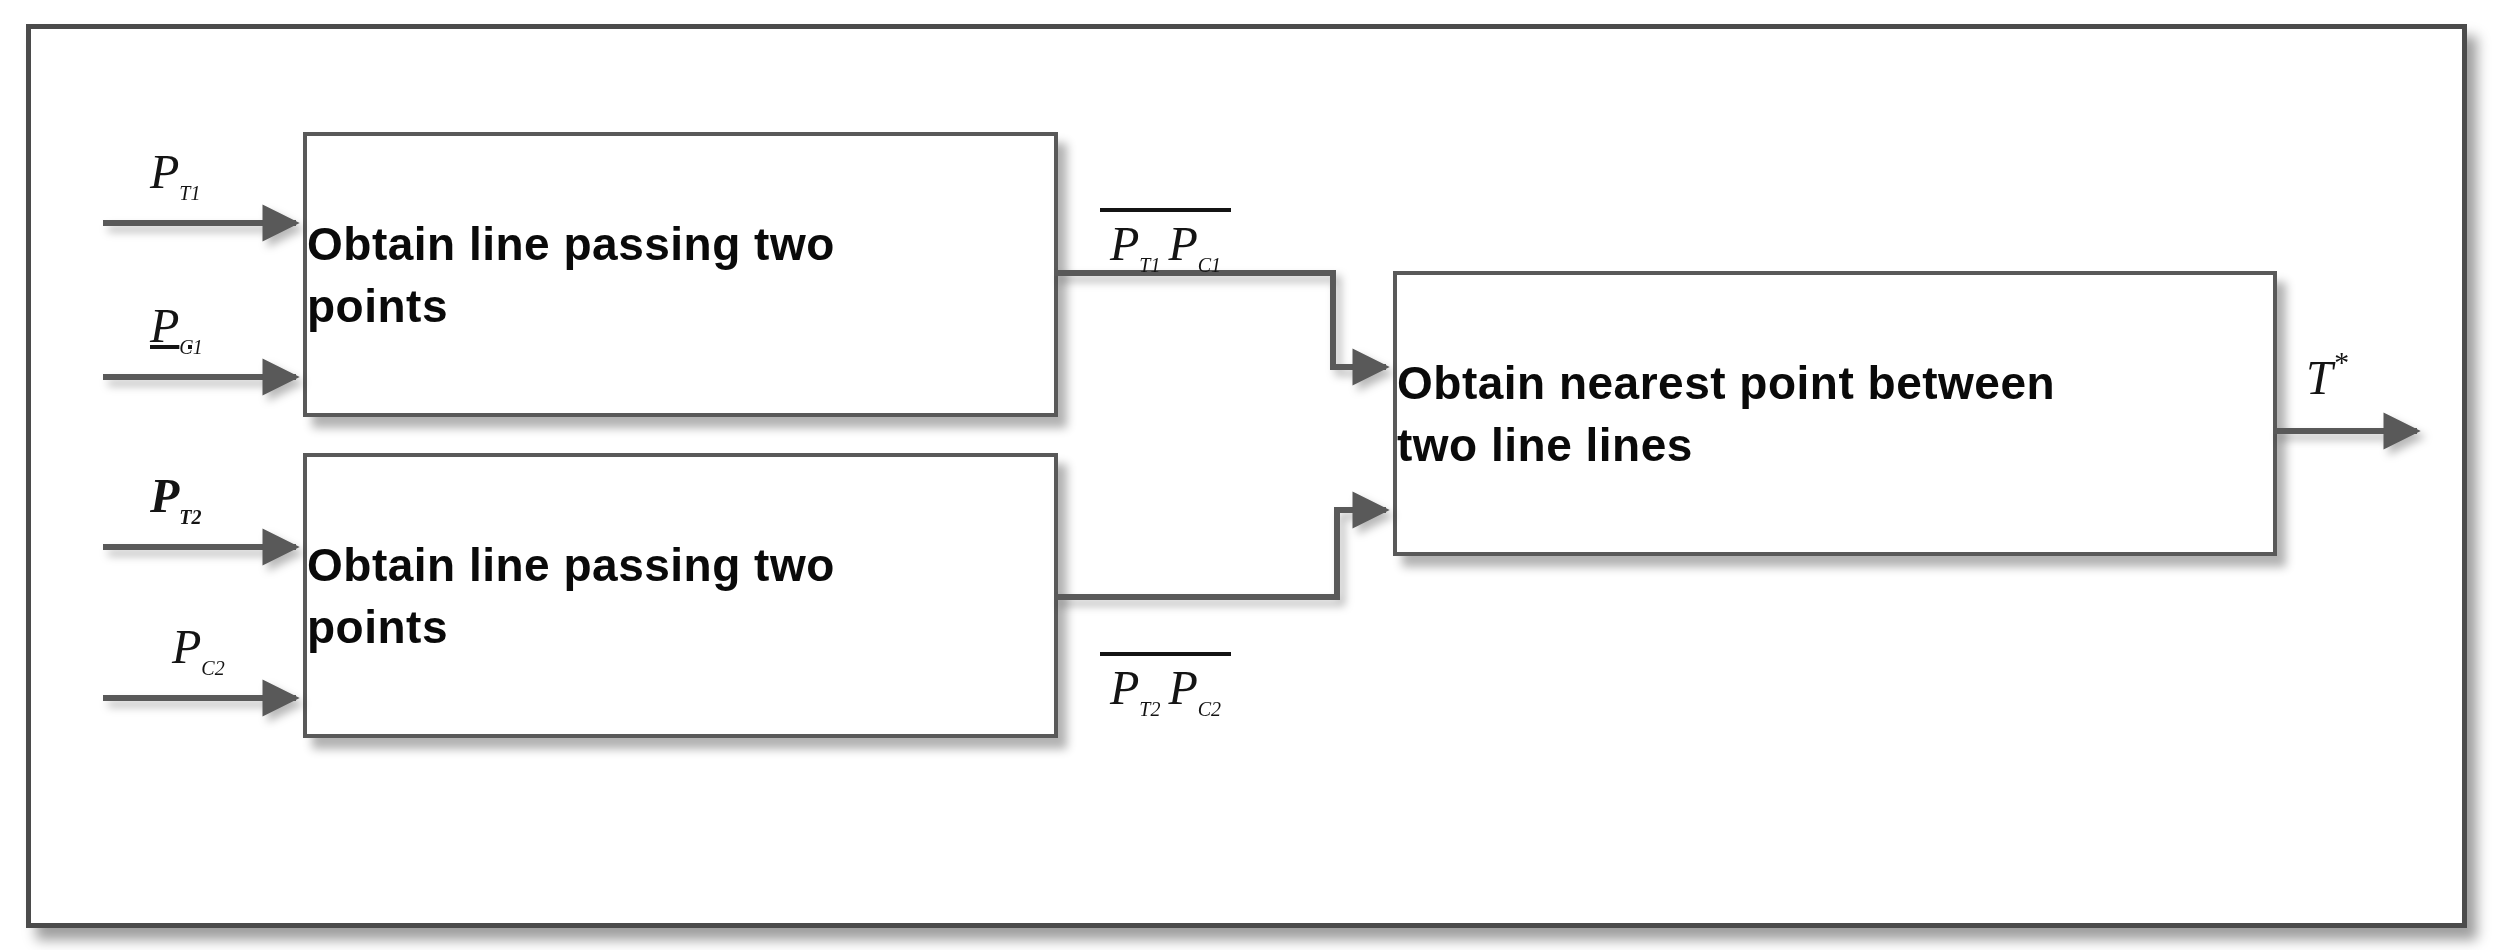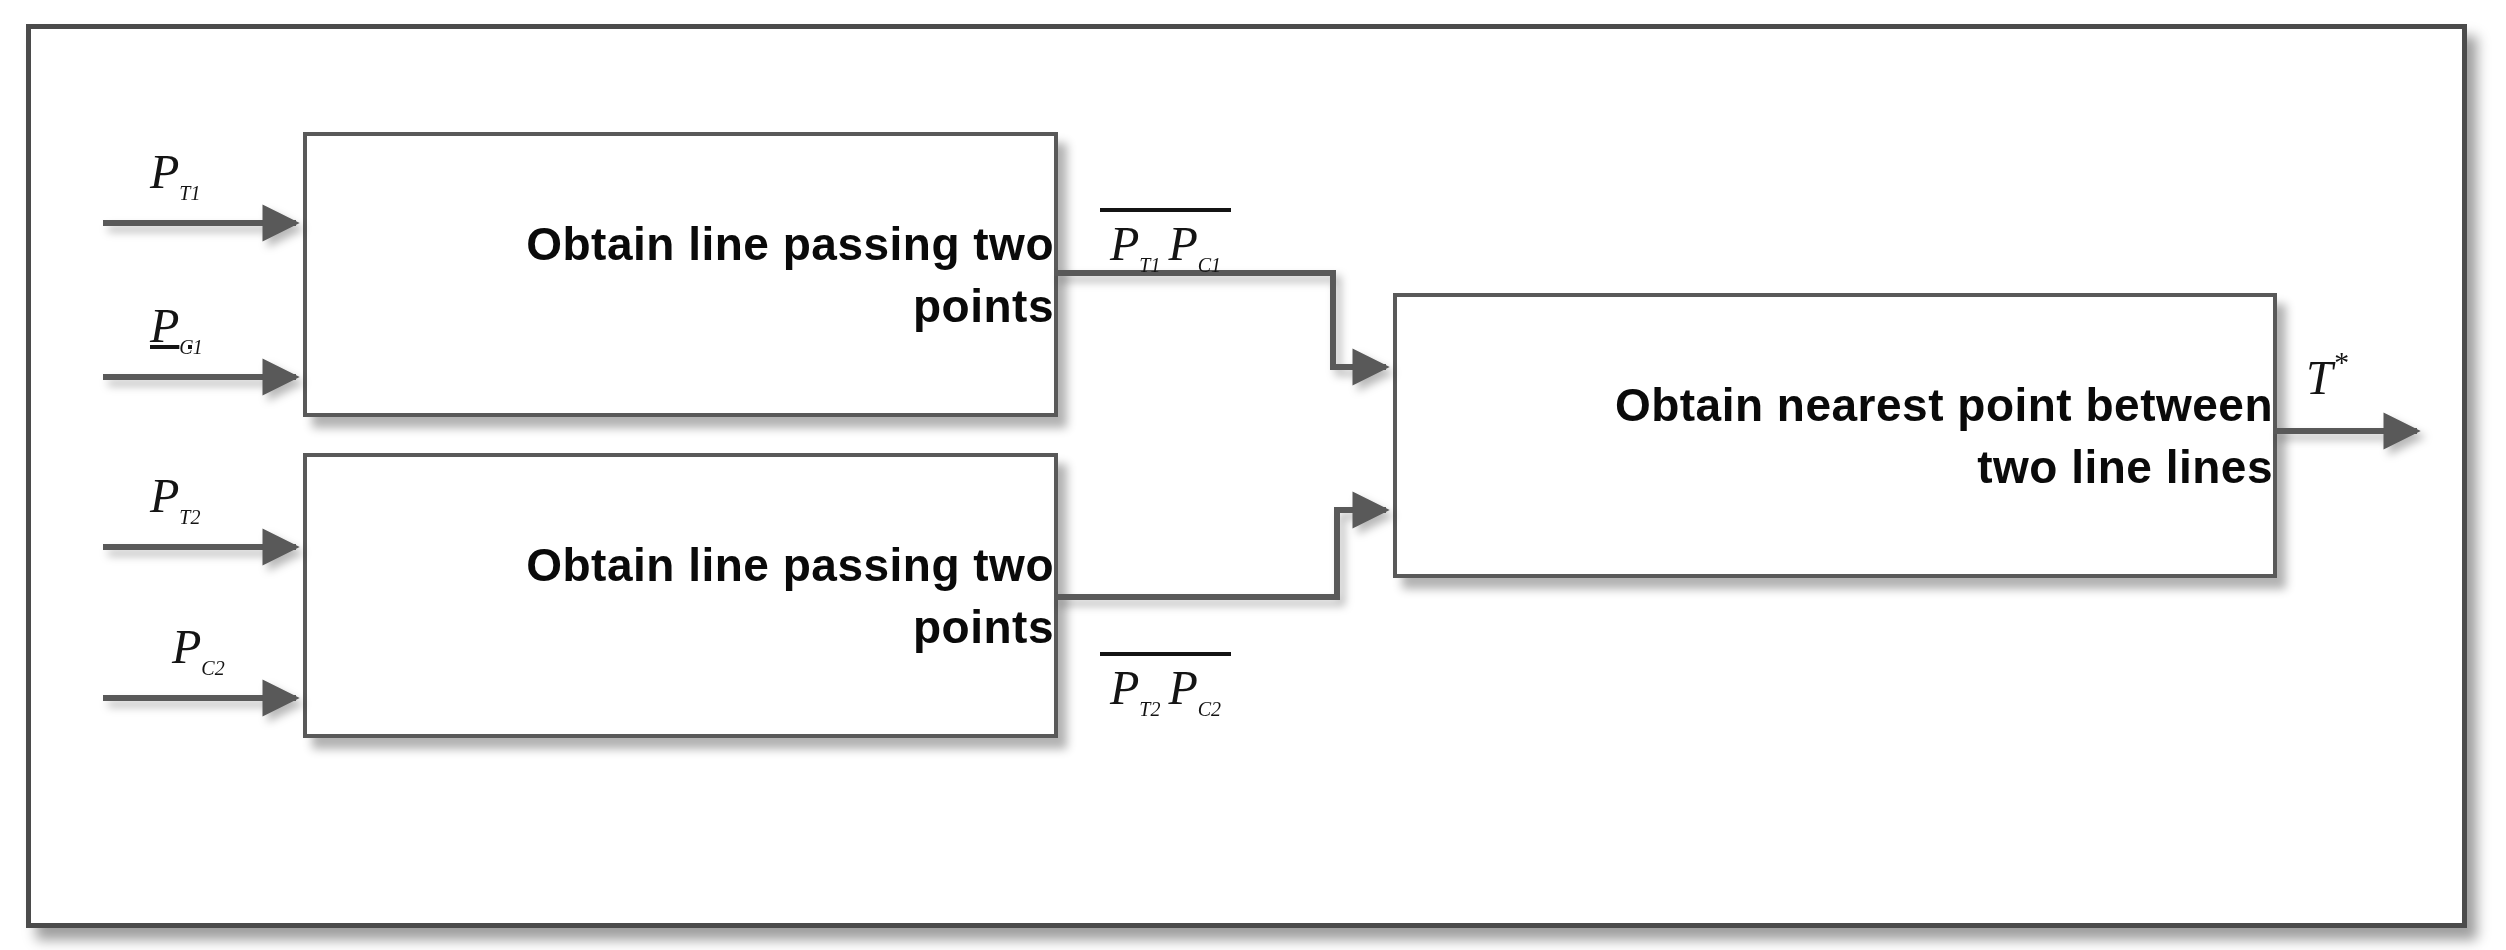--- a/index.html
+++ b/index.html
@@ -18,32 +18,32 @@
     background:#ffffff;
     box-shadow:10px 12px 12px rgba(0,0,0,0.38);
   }
   .block{
     position:absolute;
     background:#ffffff;
     border:4px solid #595959;
     box-shadow:9px 11px 9px rgba(0,0,0,0.30);
     display:flex;
     flex-direction:column;
-    align-items:flex-end;
+    align-items:flex-start;
     justify-content:center;
     text-align:center;
     color:#0a0a0a;
     font-weight:700;
     font-size:46px;
     line-height:62px;
     letter-spacing:0.5px;
   }
   .block-top-left{left:303px;top:132px;width:747px;height:277px;}
   .block-bottom-left{left:303px;top:453px;width:747px;height:277px;}
-  .block-right{left:1393px;top:293px;width:876px;height:277px;}
+  .block-right{left:1393px;top:271px;width:876px;height:277px;}
   svg.wires{position:absolute;left:0;top:0;
     filter:drop-shadow(5px 6px 4px rgba(0,0,0,0.28));}
   .math{
     position:absolute;
     font-family:"Liberation Serif",serif;
     font-style:italic;
     font-size:48px;
     line-height:52px;
     color:#141414;
     white-space:nowrap;
@@ -61,21 +61,21 @@
   }
   .mline{
     display:inline-block;
     border-top:4px solid #141414;
     padding:6px 10px 0 10px;
     margin-top:40px;
   }
   .mgap{display:inline-block;width:8px;}
   .label-pt1{left:150px;top:146px;}
   .label-pc1{left:150px;top:300px;text-decoration:underline;}
-  .label-pt2{left:150px;top:470px;}
+  .label-pt2{left:150px;top:470px;font-weight:bold;}
   .label-pc2{left:150px;top:621px;margin-left:22px;}
   .label-wire1{left:1100px;top:168px;}
   .label-wire2{left:1100px;top:612px;}
   .label-tstar{left:2306px;top:352px;}
 </style>
 </head>
 <body>
 
 <div class="canvas">
 

